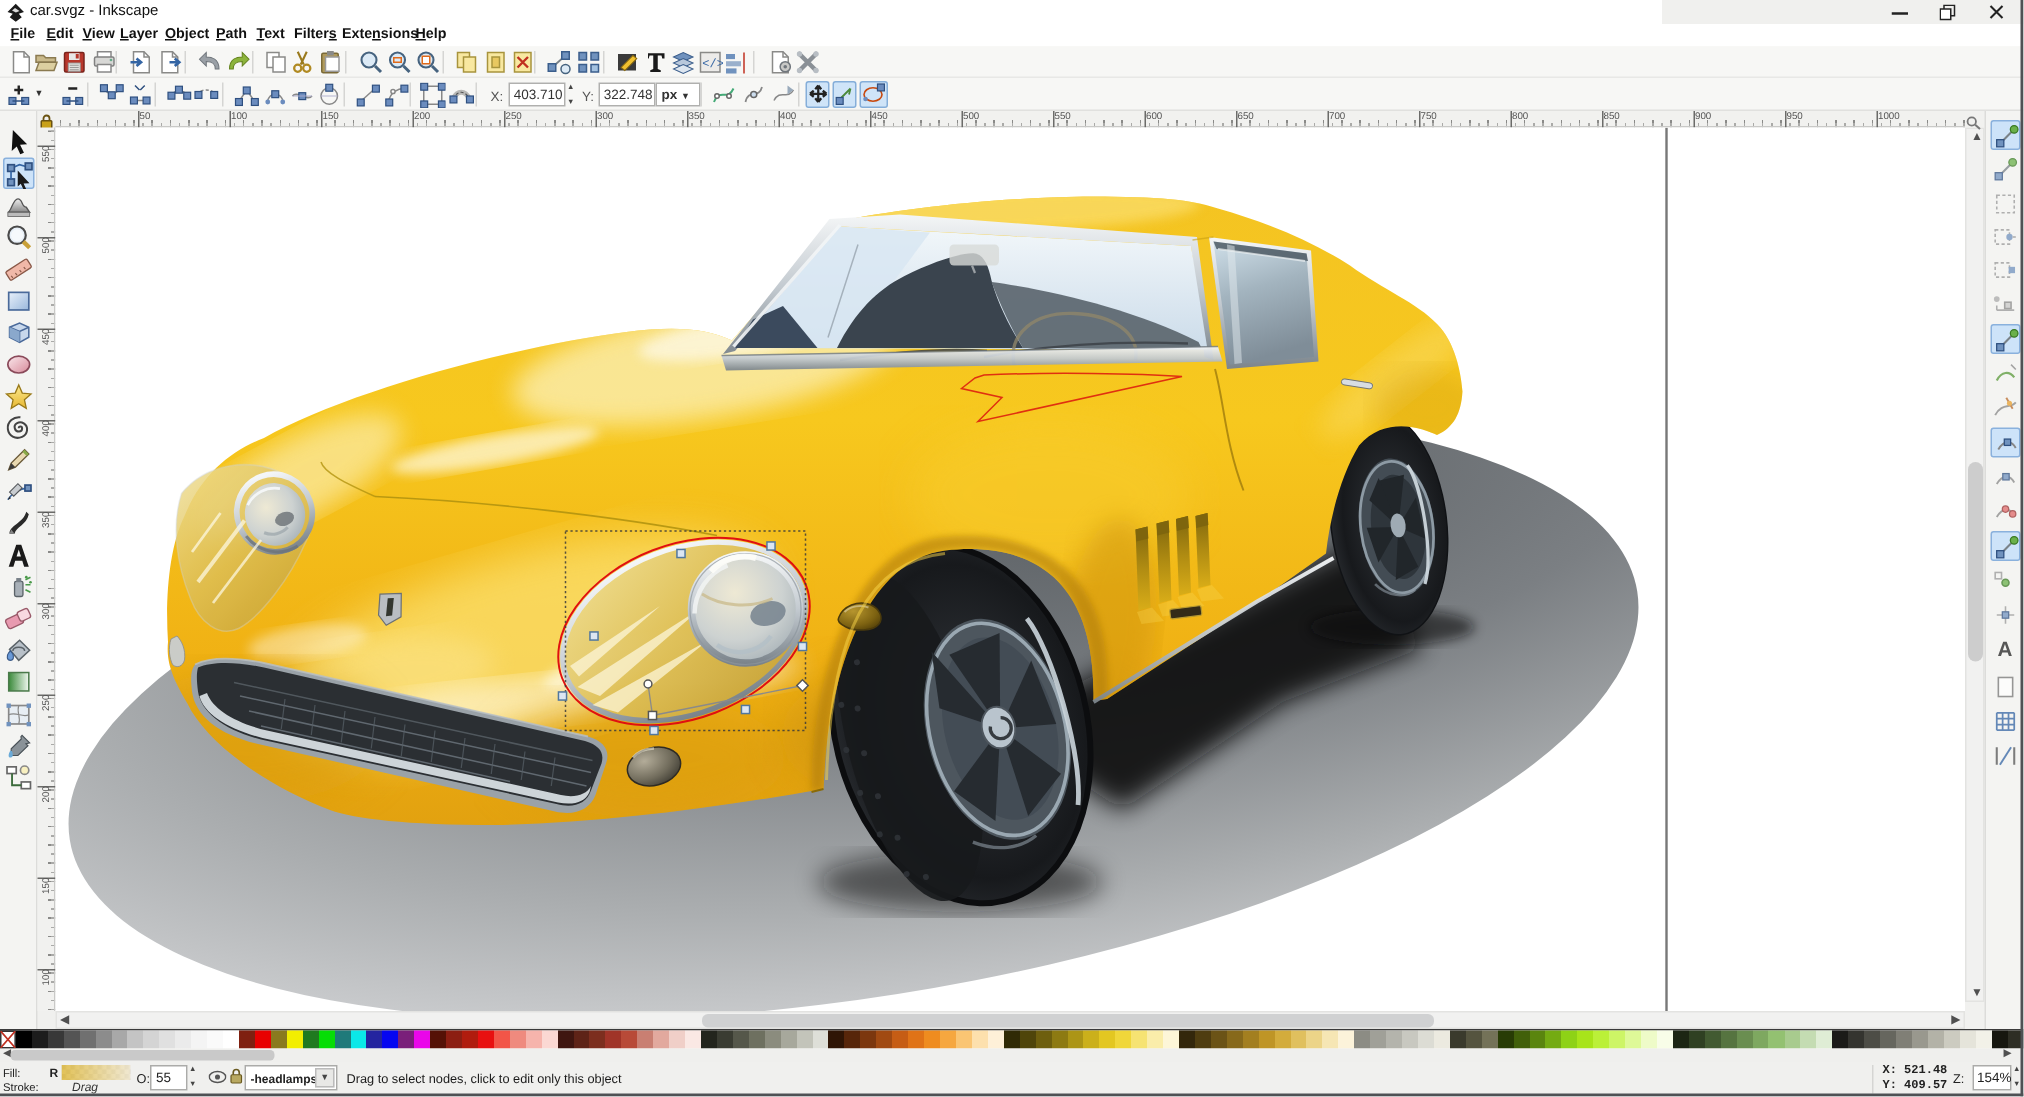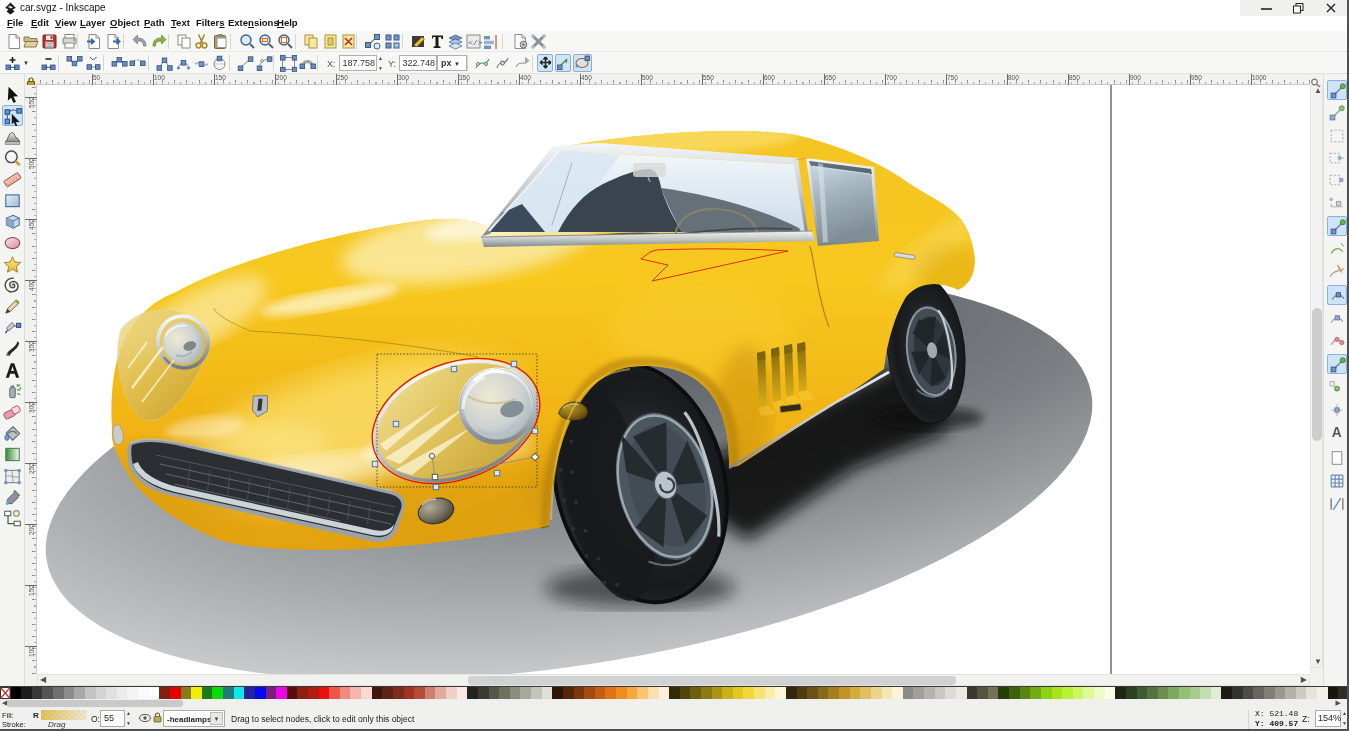--- a/index.html
+++ b/index.html
@@ -1,17 +1,17 @@
 <!DOCTYPE html>
 <html><head><meta charset="utf-8"><style>
 *{margin:0;padding:0;box-sizing:border-box;}
 html,body{width:1349px;height:731px;overflow:hidden;background:#f0f0ee;font-family:"Liberation Sans",sans-serif;}
 .abs{position:absolute;}
 #win{position:relative;width:1349px;height:731px;background:#f0f0ee;}
-#titlebar{left:0;top:0;width:1240px;height:16px;background:#fff;}
+#titlebar{left:0;top:0;width:1108px;height:16px;background:#fff;}
 #title{left:20px;top:2px;font-size:10px;color:#111;}
 #menubar{left:0;top:16px;width:1349px;height:15px;background:#fff;font-size:9.5px;color:#111;}
 .mi{position:absolute;top:1px;font-weight:bold;}
 .mi u{text-decoration:underline;text-underline-offset:1px;}
 #tb1{left:0;top:31px;width:1349px;height:21px;background:#f7f7f5;border-bottom:1px solid #e8e8e6;}
 #tb2{left:0;top:52px;width:1349px;height:22px;background:#f7f7f5;border-bottom:1px solid #e0e0de;}
 .sep{position:absolute;width:1px;background:#d5d5d3;}
 .ic{position:absolute;width:17px;height:17px;}
 #toolbox{left:0;top:74px;width:25px;height:612px;background:#f4f4f2;border-right:1px solid #dcdcda;}
 .tool{position:absolute;left:2px;width:21px;height:21px;}
@@ -297,21 +297,21 @@
       </svg>
       <svg class="ic" style="left:299px;top:3px" viewBox="0 0 17 17">
         <path d="M3 11 C6 5 11 5 14 11" stroke="#b8b8b6" stroke-width="3.4" fill="none"></path>
         <path d="M3 11 C6 5 11 5 14 11" stroke="#555" stroke-width="0.8" fill="none" stroke-dasharray="2 1.5"></path>
         <rect x="1" y="9" width="4.6" height="4.6" fill="#6b8cbe" stroke="#2f5080" stroke-width="0.8"></rect>
         <rect x="12" y="9" width="4.6" height="4.6" fill="#6b8cbe" stroke="#2f5080" stroke-width="0.8"></rect>
       </svg>
       <div class="sep" style="left:317px;top:3px;height:16px"></div>
       <div class="abs" style="left:23px;top:8px;font-size:6px;color:#333">▼</div>
       <div class="abs" style="left:327px;top:7px;font-size:9px;color:#555">X:</div>
-      <div class="spinbox" style="left:339px;top:3px;width:38px;text-align:right;padding:2px 1px 0 0">187.758</div>
+      <div class="spinbox" style="left:339px;top:3px;width:38px;text-align:right;padding:2px 1px 0 0">403.710</div>
       <div class="spin" style="left:378px;top:3px"></div>
       <div class="abs" style="left:388px;top:7px;font-size:9px;color:#555">Y:</div>
       <div class="spinbox" style="left:399px;top:3px;width:38px;text-align:right;padding:2px 1px 0 0">322.748</div>
       <div class="spin" style="left:438px;top:3px"></div>
       <div class="spinbox" style="left:437px;top:3px;width:30px;font-weight:bold;padding:2px 0 0 3px">px <span style="font-weight:normal;font-size:6px">▼</span></div>
       <div class="sep" style="left:467px;top:3px;height:16px"></div>
       <svg class="ic" style="left:474px;top:3px" viewBox="0 0 17 17">
         <path d="M2 13 C6 3 11 13 15 4" stroke="#4a7" stroke-width="1.3" fill="none"></path>
         <circle cx="4" cy="9" r="1.5" fill="#fff" stroke="#666"></circle>
         <circle cx="12" cy="9" r="1.5" fill="#fff" stroke="#666"></circle>
@@ -980,20 +980,20 @@
 <svg class="abs" style="left:153px;top:4px" width="9" height="11" viewBox="0 0 9 11">
         <rect x="1" y="4.5" width="7" height="5.5" rx="0.8" fill="#b8a860" stroke="#6a5a20" stroke-width="0.8"></rect>
         <path d="M2.5 4.5 V3 a2 2 0 0 1 4 0 V4.5" fill="none" stroke="#6a5a20" stroke-width="1.1"></path>
       </svg>
 <div id="layerbox">
         <span style="position:absolute;left:3px;top:4px;font-weight:bold;color:#222">-headlamps</span>
 <span style="position:absolute;right:1px;top:1px;width:13px;height:13px;background:#e8e8e6;border:1px solid #bbb;text-align:center;font-size:6px;line-height:13px;color:#444">▼</span>
       </div>
 <div class="ssmall" style="left:231px;top:6px;font-size:8.5px;color:#1a1a1a">Drag to select nodes, click to edit only this object</div>
 <div class="sep" style="left:1248px;top:2px;height:19px"></div>
-<div class="ssmall" style="left:1255px;top:1px;font-family:'Liberation Mono',monospace;font-size:8px;font-weight:normal">X:&nbsp;521.48</div>
+<div class="ssmall" style="left:1255px;top:1px;font-family:'Liberation Mono',monospace;font-size:8px;font-weight:bold">X:&nbsp;521.48</div>
 <div class="ssmall" style="left:1255px;top:11px;font-family:'Liberation Mono',monospace;font-size:8px;font-weight:bold">Y:&nbsp;409.57</div>
 <div class="ssmall" style="left:1302px;top:6px;font-size:8.5px">Z:</div>
 <div id="zoombox">154%</div>
 <div class="spin" style="left:1342px;top:2px"></div>
 </div>
     <div class="abs" style="left:1347px;top:0;width:2px;height:731px;background:#4e5154"></div>
     <div class="abs" style="left:0;top:729px;width:1349px;height:2px;background:#4e5154"></div>
   </div>
 </body></html>

